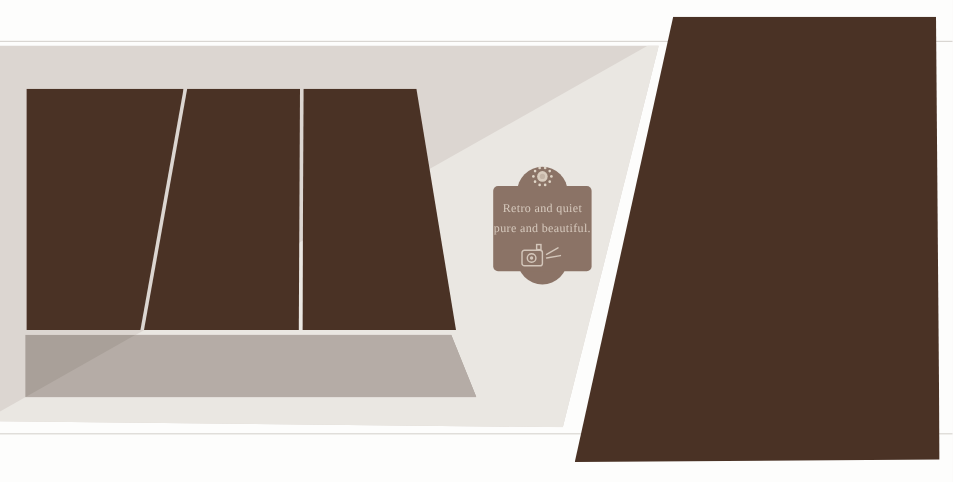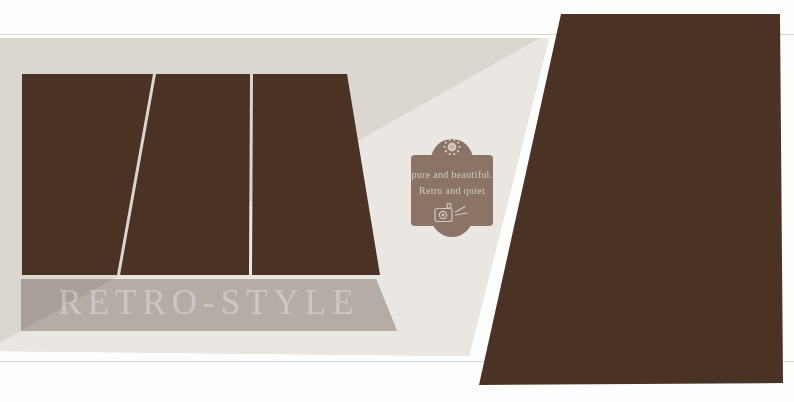--- a/index.html
+++ b/index.html
@@ -73,21 +73,20 @@
 <div class="stage" style="--page-bg: #fdfdfc; --hairline: #d9d6d2; --canvas-base: #dcd6d1; --canvas-light: #eae7e2; --panel-brown: #4a3225; --band-dark: #a9a099; --band-light: #b5aca6; --badge-bg: #8b7366; --badge-text: #d6c9bd;">
 
   <div class="hairline top"></div>
   <div class="hairline bottom"></div>
 
   <div class="canvas-base"></div>
   <div class="canvas-light"></div>
 
   <div class="band-dark"></div>
   <div class="band-light"></div>
-  <div class="band-title" style="color: rgba(255, 255, 255, 0.32);">RETRO-STYLE</div>
 
   <div class="panel p1"></div>
   <div class="panel p2"></div>
   <div class="panel p3"></div>
   <div class="panel right"></div>
 
   <div class="badge">
     <div class="dome"></div>
     <div class="bump"></div>
     <div class="body"></div>
@@ -103,22 +102,22 @@
         <circle cx="3.9" cy="14.4" r="1.1"></circle>
           <circle cx="2.5" cy="10" r="1.1"></circle>
         <circle cx="3.9" cy="5.6" r="1.1"></circle>
           <circle cx="7.7" cy="2.9" r="1.1"></circle>
         <circle cx="12.3" cy="2.9" r="1.1"></circle>
           <circle cx="16.1" cy="5.6" r="1.1"></circle>
       </g>
     </svg>
 
     <div class="lines">
+      <div>Retro and quiet</div>
       <div>pure and beautiful.</div>
-      <div>Retro and quiet</div>
     </div>
 
     <svg class="tv" viewBox="0 0 40 24">
       <g fill="none" stroke="#d3c6ba" stroke-width="1.2" stroke-linecap="round">
         <rect x="2" y="6.5" width="17" height="13" rx="2"></rect>
         <circle cx="10" cy="13" r="3.6"></circle>
         <circle cx="10" cy="13" r="0.8" fill="#d3c6ba"></circle>
         <rect x="14.2" y="1.8" width="3.6" height="4.2"></rect>
         <path d="M22.5 10 L32 4.5"></path>
         <path d="M22.5 13 L34 11"></path>

